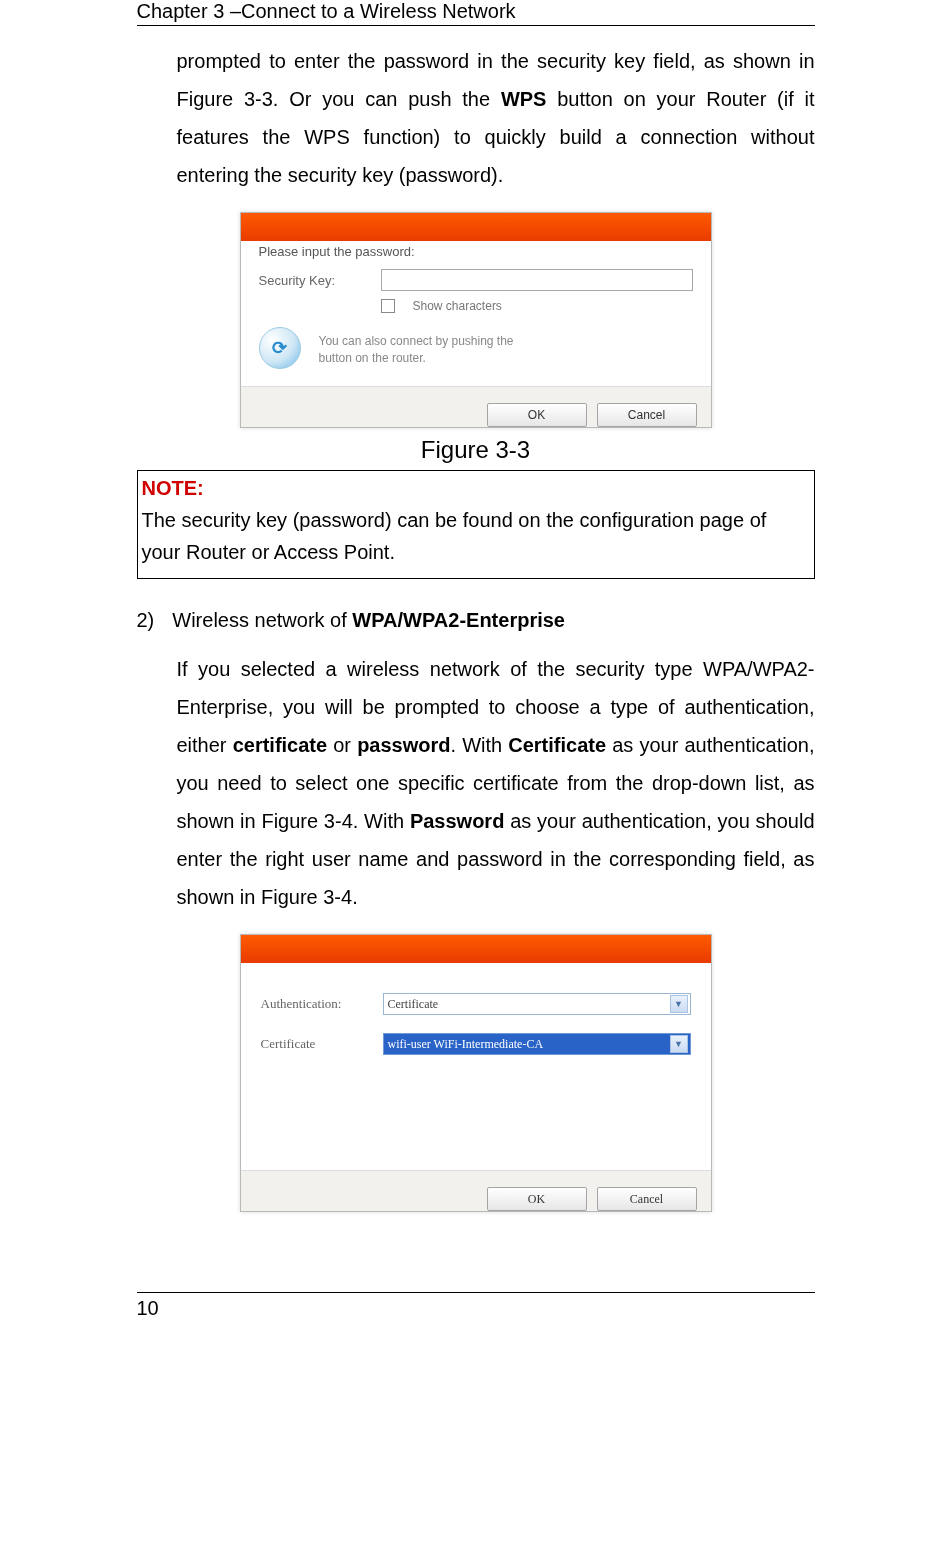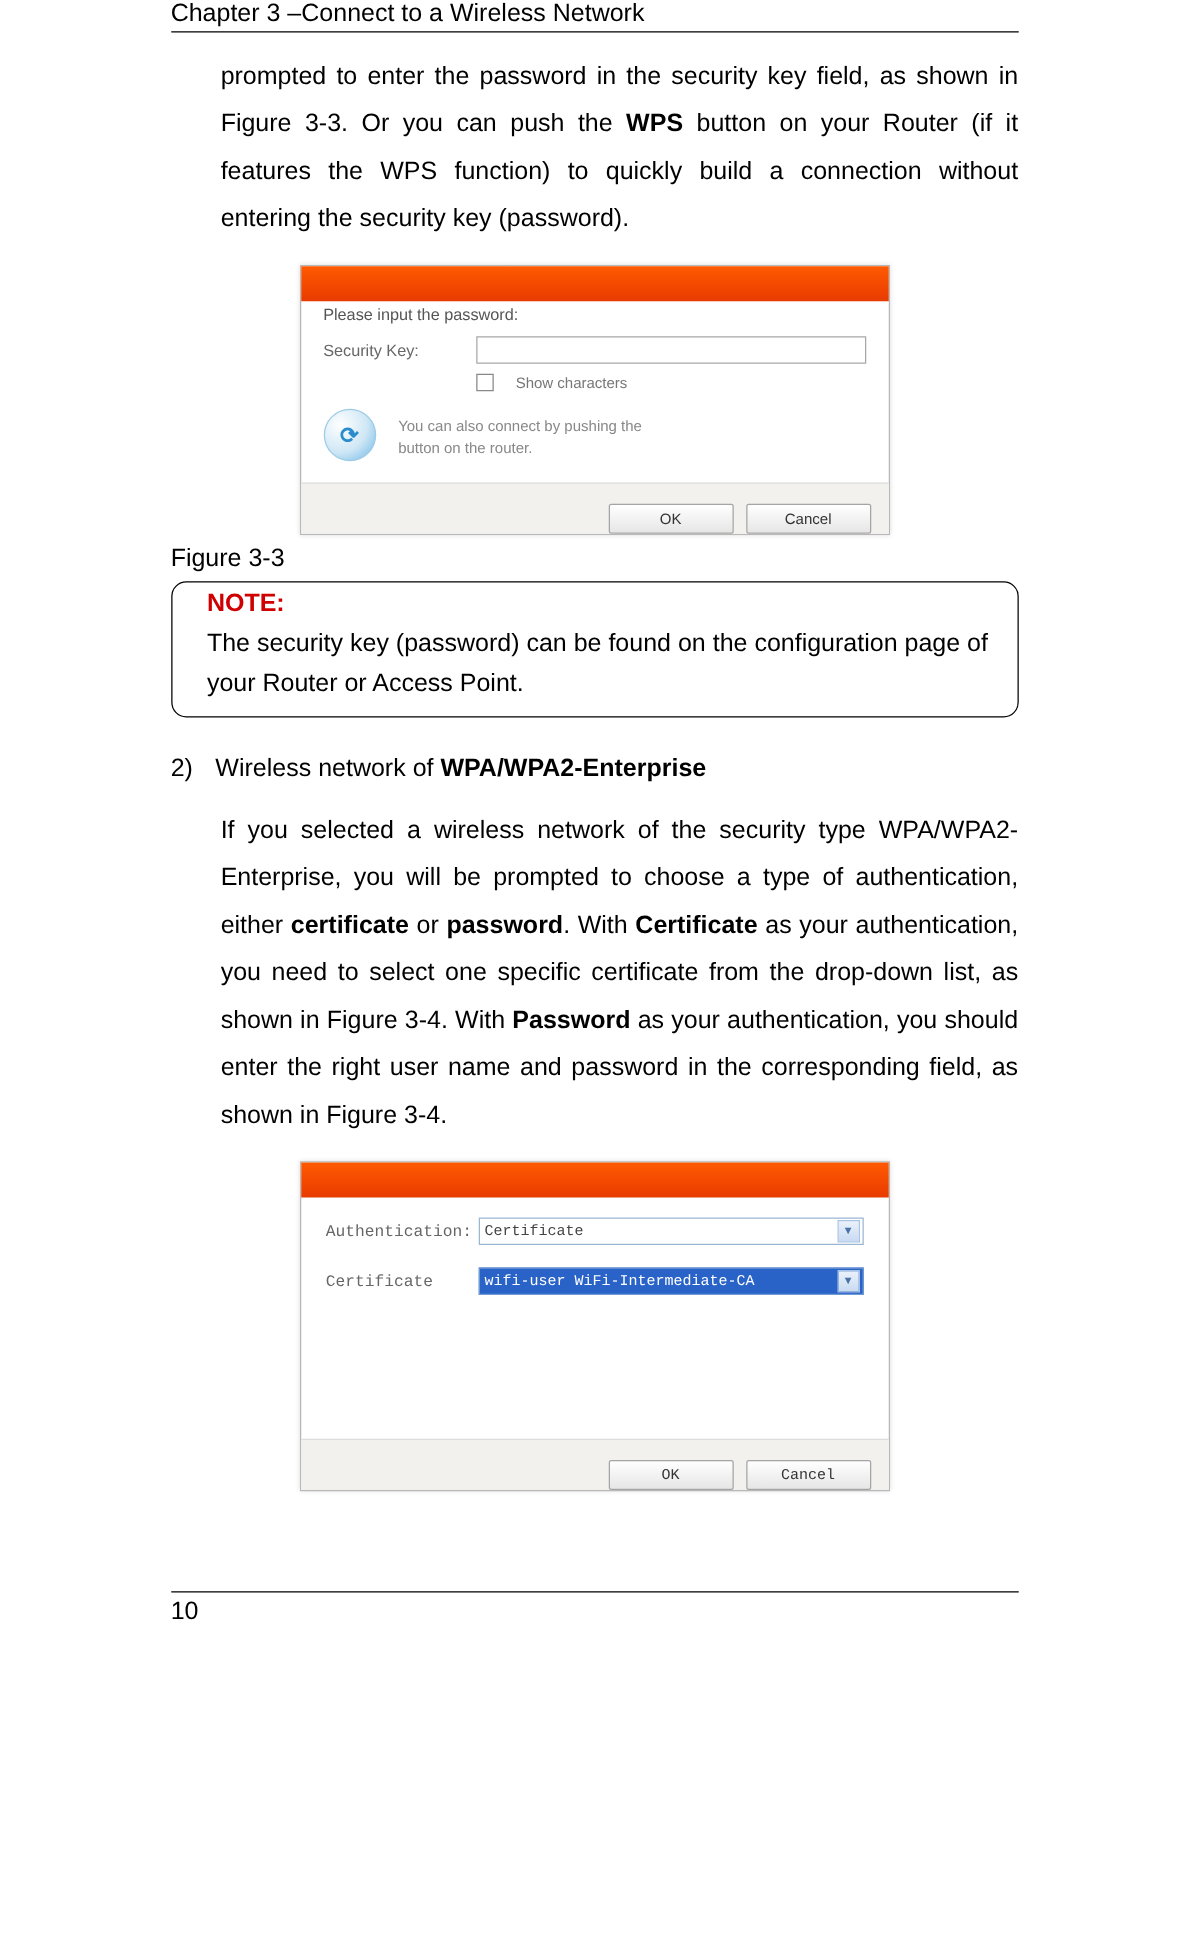--- a/index.html
+++ b/index.html
@@ -25,27 +25,28 @@
     line-height: 1.9;
     text-align: justify;
     margin: 0 0 10px 40px;
   }
   .bold { font-weight: bold; }
   .figure-wrap {
     text-align: center;
     margin: 18px 0 6px 0;
   }
   .caption {
-    font-size: 20px;
+    text-align: center;
+    font-size: 24px;
     margin: 8px 0 6px 0;
   }
   .note-box {
     border: 1.5px solid #000;
-    border-radius: 12px;
-    padding: 6px 12px 10px 28px;
+    border-radius: 0;
+    padding: 6px 12px 10px 4px;
     margin: 4px 0 30px 0;
   }
   .note-label {
     color: #d00000;
     font-weight: bold;
     font-size: 20px;
     margin-bottom: 4px;
   }
   .note-text {
     font-size: 20px;
@@ -168,22 +169,22 @@
     border-color: #6f9ad4;
   }
   .sel-arrow {
     width: 16px; height: 16px;
     background: linear-gradient(#eaf1fb,#c9dbf2);
     border: 1px solid #a9c3e4;
     display:flex; align-items:center; justify-content:center;
     color:#4a72aa; font-size:9px;
   }
   .dlg2-body {
-    padding: 8px 20px 56px 20px;
-    font-family: Liberation Mono, monospace;
+    padding: 22px 20px 56px 20px;
+    font-family: Liberation Serif, serif;
     font-size: 13px;
     color: #666;
     position: relative;
     min-height: 170px;
   }
 </style>
 </head>
 <body>
 
 <div class="page">

